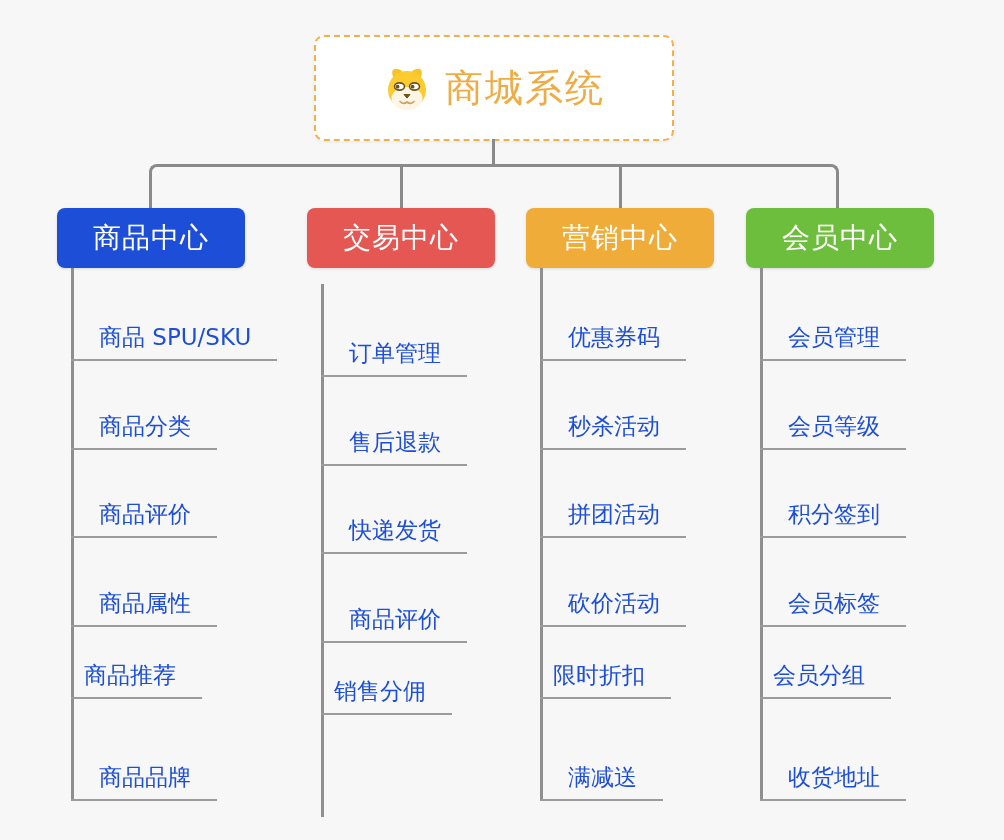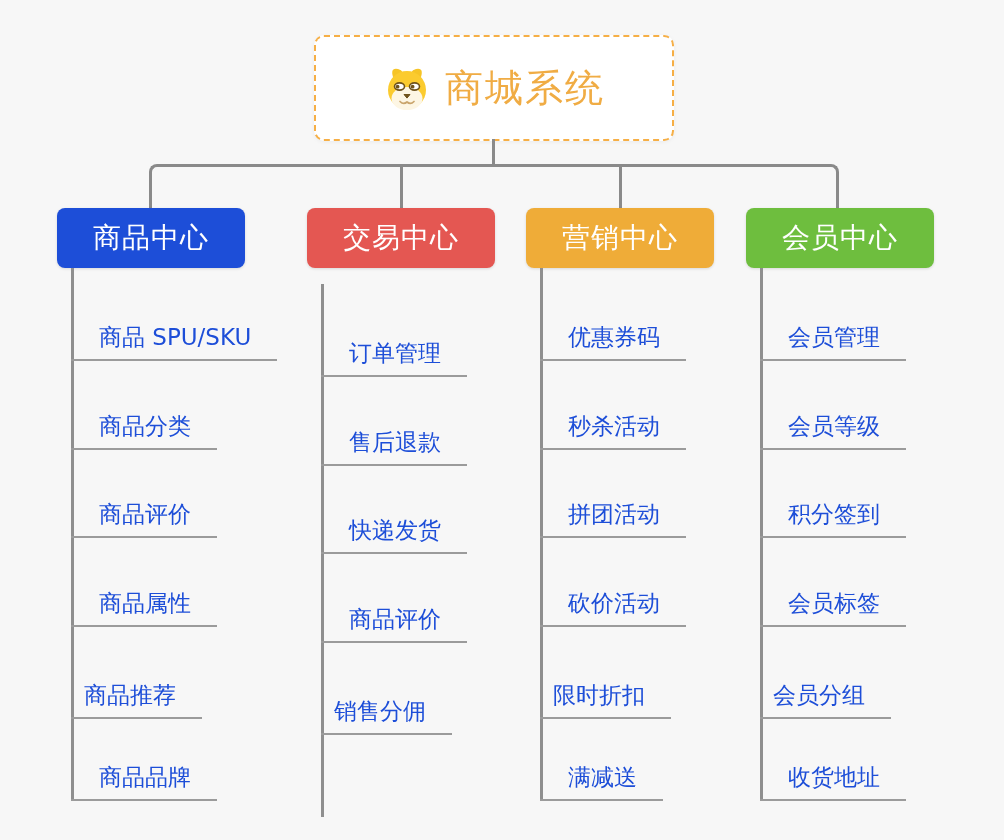--- a/index.html
+++ b/index.html
@@ -72,21 +72,21 @@
     border-bottom:2px solid #9B9B9B;
     font-size:23px;
     color:#1d4ed8;
     white-space:nowrap;
     cursor:pointer;
   }
   .leaf:nth-child(1){top:54px;}
   .leaf:nth-child(2){top:143px;}
   .leaf:nth-child(3){top:231px;}
   .leaf:nth-child(4){top:320px;}
-  .leaf:nth-child(5){top:412px;padding-left:13px;}
+  .leaf:nth-child(5){top:392px;padding-left:13px;}
   .leaf:nth-child(6){top:494px;}
 </style>
 </head>
 <body>
 
 <div id="stage" style="background-color: rgb(247, 247, 247);">
 
   <div class="root-node">
     <svg class="doge" viewBox="0 0 48 46" aria-hidden="true">
       <path d="M11 15 Q6 2 15 4 Q22 6 20 13 Z" fill="#F6C426"></path>

